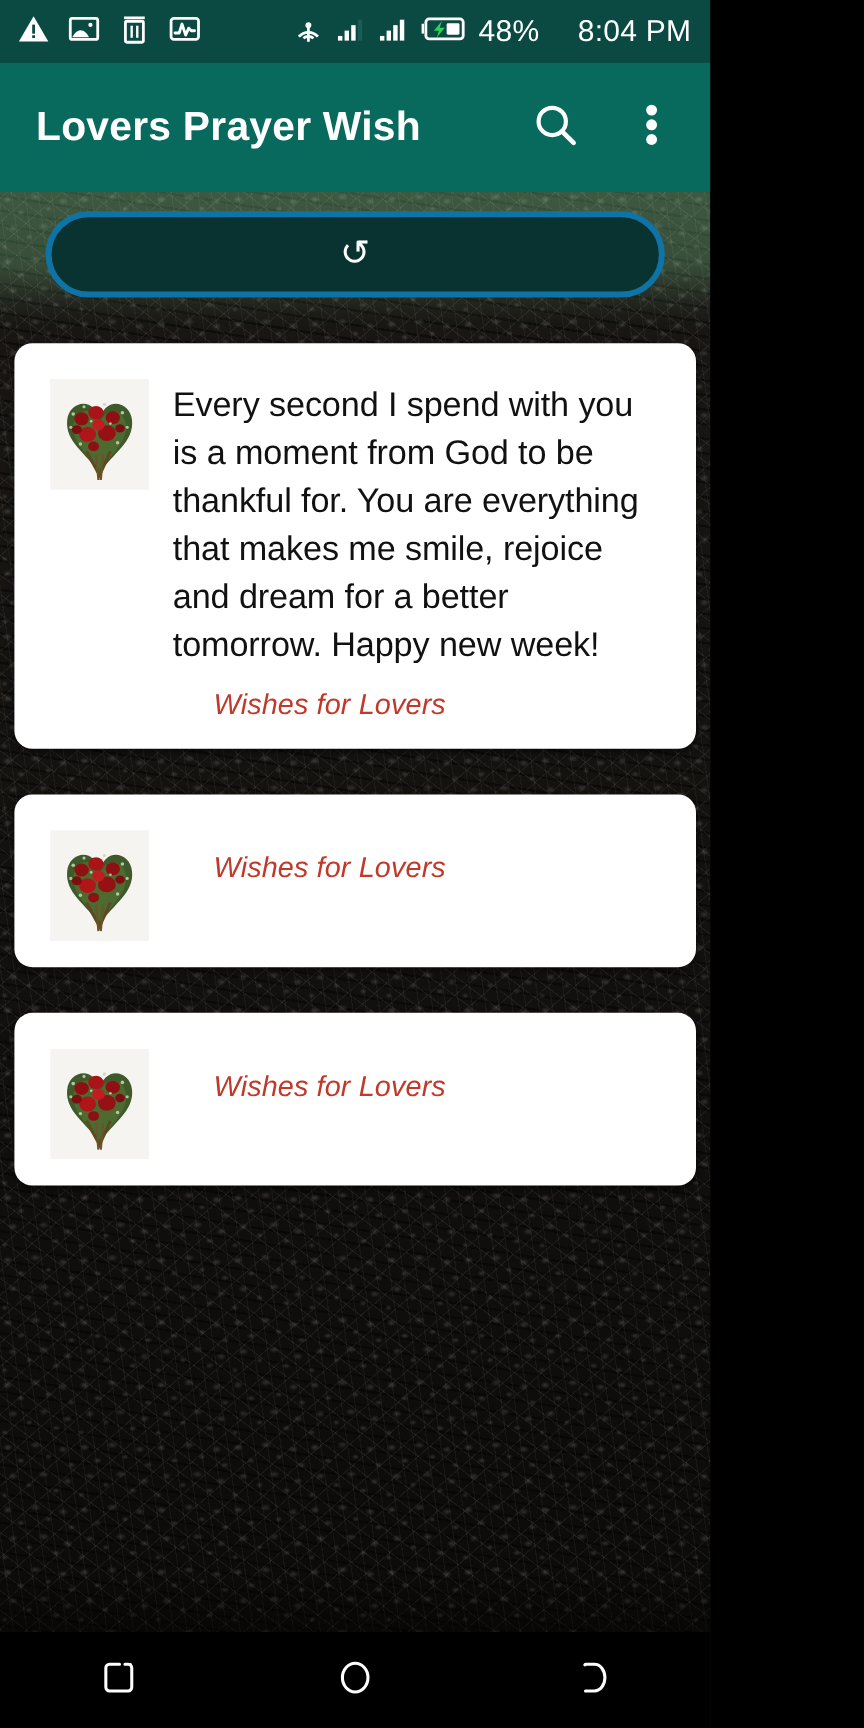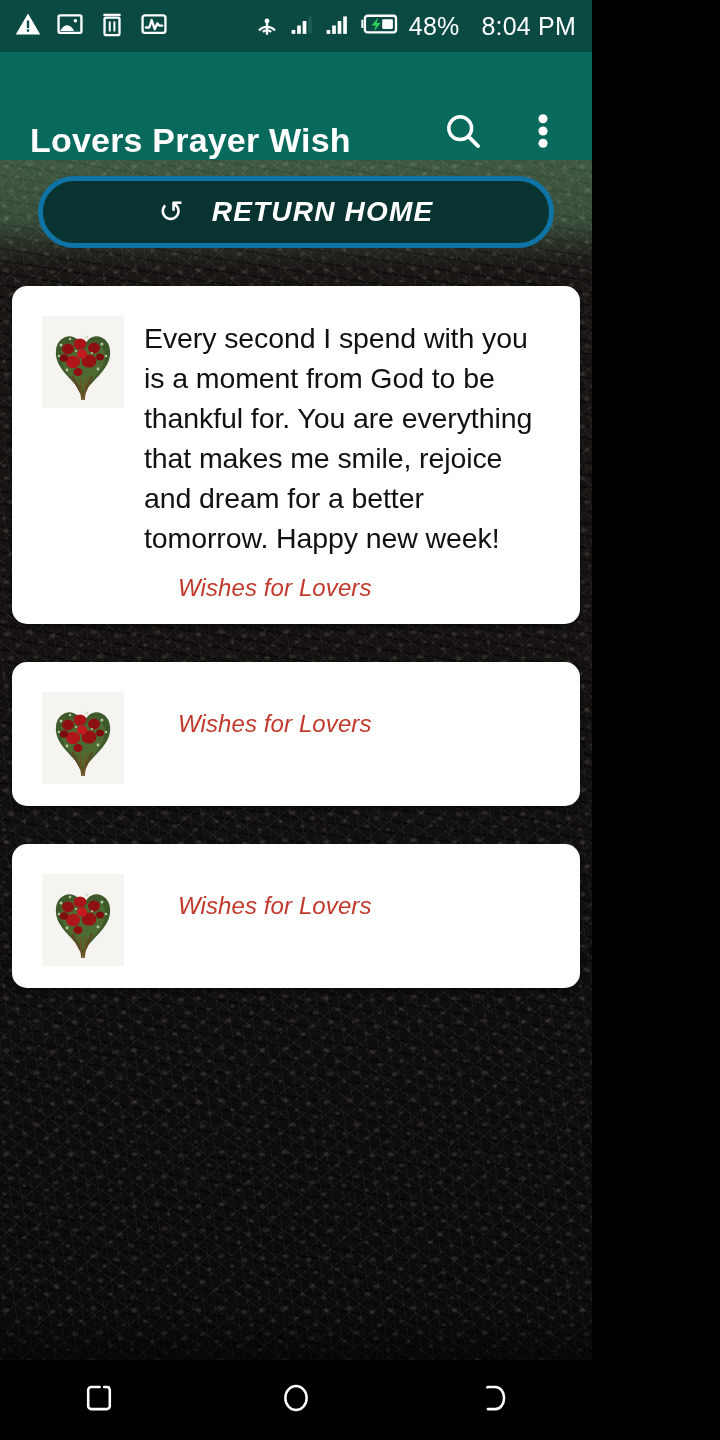--- a/index.html
+++ b/index.html
@@ -34,29 +34,29 @@
   .status-left { display: flex; align-items: center; gap: 14px; }
   .status-right { display: flex; align-items: center; gap: 9px; }
   .sicon { display: block; }
   .status-text {
     color: #ffffff;
     font-size: 25px;
     letter-spacing: 0.2px;
     font-family: "Liberation Sans", sans-serif;
     white-space: nowrap;
   }
-  .status-time { margin-left: 13px; }
+  .status-time { margin-left: 23px; }
 
   
   .app-bar {
     position: relative;
     height: 108px;
     background: #086a5c;
     display: flex;
-    align-items: flex-end;
+    align-items: center;
     padding: 0 22px 0 30px;
     z-index: 6;
     gap: 28px;
   }
   .app-title {
     color: #ffffff;
     font-size: 34px;
     font-weight: bold;
     letter-spacing: 0.2px;
     flex: 1;
@@ -317,21 +317,20 @@
   <div class="bg-wrap">
     <div class="leather"></div>
     <div class="green-tint"></div>
     <div class="bottom-fade"></div>
   </div>
 
   <div class="content">
 
     <div class="return-home">
       <span class="rh-icon">↺</span>
-      <span class="rh-label">RETURN HOME</span>
     </div>
 
     <div class="cards">
 
       <div class="card">
         <div class="thumb">
           <svg viewBox="0 0 82 92" preserveAspectRatio="none">
             <rect width="82" height="92" fill="#f6f4f1"></rect>
             <g>
               <path d="M41 78 C30 62 12 52 14 34 C15 22 28 16 36 24 L41 30 L46 24 C54 16 67 22 68 34 C70 52 52 62 41 78 Z" fill="#3f5a2a"></path>

